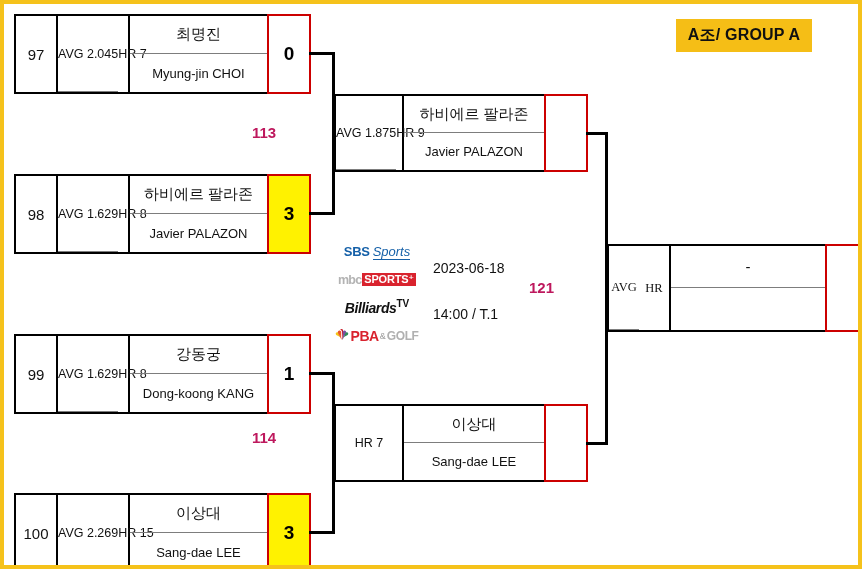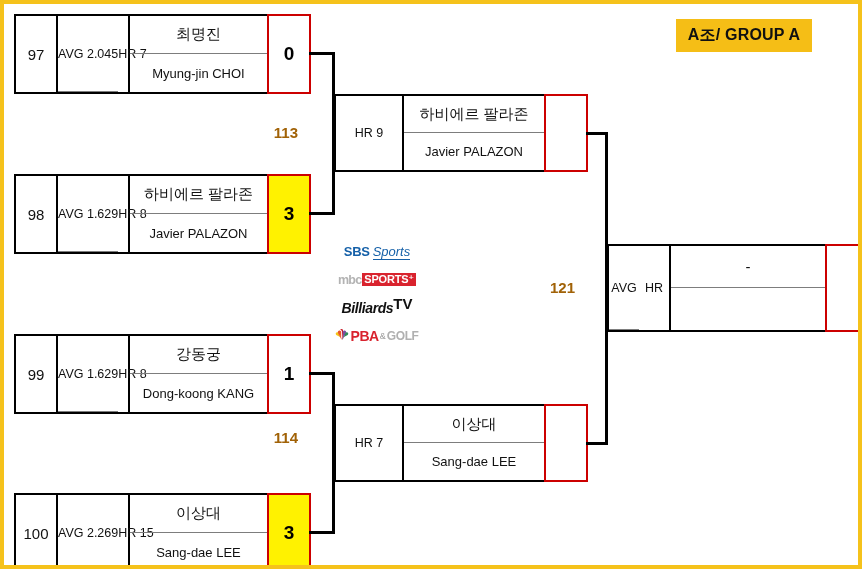--- a/index.html
+++ b/index.html
@@ -89,24 +89,23 @@
 
   
   .ln {
     position: absolute;
     background: #000000;
   }
 
   
   .matchid {
     position: absolute;
-    color: #a16207;
+    color: #be185d;
     font-weight: bold;
     font-size: 15px;
-    text-align: right;
   }
 
   
   #group-banner {
     position: absolute;
     background: #F5BE16;
     display: flex;
     align-items: center;
     justify-content: center;
     font-weight: bold;
@@ -143,21 +142,21 @@
   
   .lg-sbs .p1 { color:#1560A8; font-weight:bold; font-size:13px; letter-spacing:-0.3px;}
   .lg-sbs .p2 { color:#1560A8; font-style:italic; font-size:13px; font-weight:normal;
                 border-bottom:1.5px solid #1560A8; margin-left:3px; }
   
   .lg-mbc .p1 { color:#B3B3B3; font-weight:bold; font-size:12.5px; letter-spacing:-0.8px; }
   .lg-mbc .p2 { background:#D9232E; color:#fff; font-weight:bold; font-size:11px;
                 padding:0 2px; margin-left:1px; letter-spacing:-0.2px; }
   
   .lg-bil .p1 { color:#111; font-weight:bold; font-size:14px; font-style:italic; letter-spacing:-0.4px; }
-  .lg-bil .p2 { color:#111; font-weight:bold; font-size:15px; vertical-align:super;
+  .lg-bil .p2 { color:#111; font-weight:bold; font-size:10px; vertical-align:super;
                 position:relative; top:-5px; left:0px; }
   
   .lg-pba .peacock { font-size:12px; letter-spacing:-2px; margin-right:1px; }
   .lg-pba .p1 { color:#D9232E; font-weight:bold; font-size:14px; letter-spacing:-0.4px; }
   .lg-pba .amp { color:#9a9a9a; font-size:9px; margin:0 1px; }
   .lg-pba .p2 { color:#b0b0b0; font-weight:bold; font-size:12px; letter-spacing:-0.4px; }
 
   .info-col {
     position: absolute;
     left: 104px;
@@ -258,20 +257,21 @@
 
   <div class="ln" style="left:305px; top:368px; width:26px; height:3px;"></div>
   <div class="ln" style="left:305px; top:527px; width:26px; height:3px;"></div>
   <div class="ln" style="left:328px; top:368px; width:3px;  height:162px;"></div>
   <div class="ln" style="left:328px; top:448px; width:20px; height:3px;"></div>
 
   <div class="matchid" style="left:248px; top:120px; width:46px;">113</div>
   <div class="match" style="left:330px; top:90px; width:260px; height:78px;">
     <div class="mbody" style="width:212px; height:78px;">
       <div class="col-stats" style="width:68px;">
+        <div class="cell stat top">AVG 1.875</div>
         <div class="cell stat">HR 9</div>
       </div>
       <div class="col-names">
         <div class="cell kr top">하비에르 팔라존</div>
         <div class="cell en">Javier PALAZON</div>
       </div>
     </div>
     <div class="score" style="left:210px; width:44px; height:78px;"></div>
   </div>
 
@@ -290,21 +290,21 @@
   </div>
 
   <div class="ln" style="left:582px; top:128px; width:22px; height:3px;"></div>
   <div class="ln" style="left:582px; top:438px; width:22px; height:3px;"></div>
   <div class="ln" style="left:601px; top:128px; width:3px;  height:313px;"></div>
   <div class="ln" style="left:601px; top:283px; width:20px; height:3px;"></div>
 
   <div class="matchid" style="left:525px; top:275px; width:46px;">121</div>
   <div class="match" style="left:603px; top:240px; width:250px; height:88px;">
     <div class="mbody" style="width:220px; height:88px;">
-      <div class="col-stats" style="width:62px;">
+      <div class="col-stats" style="width:62px;font-family:Liberation Serif, serif;">
         <div class="cell stat top">AVG</div>
         <div class="cell stat">HR</div>
       </div>
       <div class="col-names">
         <div class="cell kr top">-</div>
         <div class="cell en"></div>
       </div>
     </div>
     <div class="score" style="left:218px; width:42px; height:88px;"></div>
   </div>
@@ -339,16 +339,20 @@
             <path d="M7 12 C8.4 9.6 9.6 8.3 11.8 7.6 C13.4 7.1 13.8 5.3 12.6 4.6 C11.6 4.0 10.4 4.6 10.0 5.9 L8.7 9.6 Z" fill="#2E8B57"></path>
           </svg>
         </span>
         <span class="p1">PBA</span>
         <span class="amp">&amp;</span>
         <span class="p2">GOLF</span>
       </div>
 
     </div>
 
+    <div class="info-col">
+      <div class="info-date">2023-06-18</div>
+      <div class="info-time">14:00 / T.1</div>
+    </div>
 
   </div>
 
 </div>
 
 </body></html>

